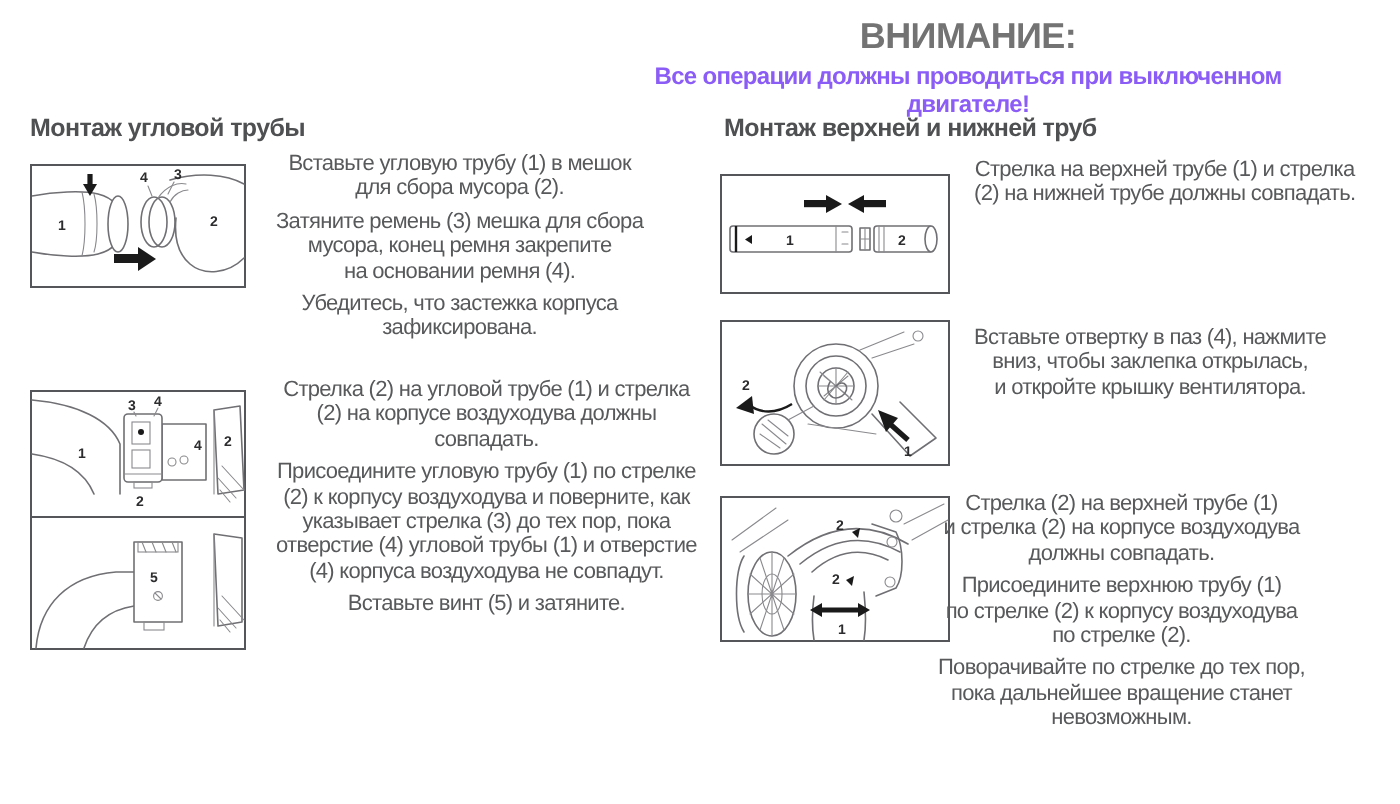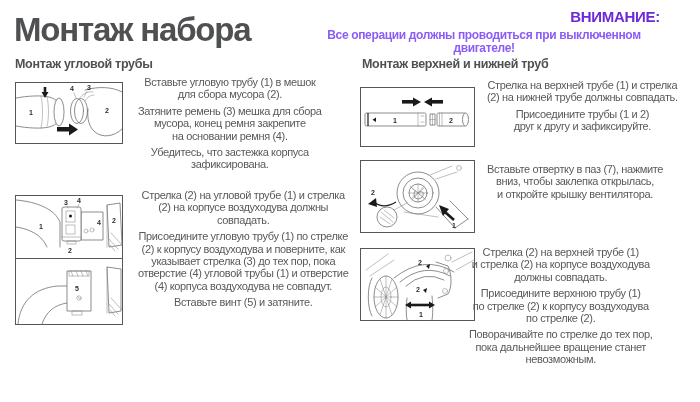--- a/index.html
+++ b/index.html
@@ -6,21 +6,21 @@
   #page{
     position:relative;width:700px;height:402px;background:#fff;overflow:hidden;
     font-family:"Liberation Sans","DejaVu Sans",sans-serif;
   }
   .abs{position:absolute;}
   #page-title{
     left:14px;top:13px;font-size:33px;font-weight:bold;color:#4f5052;
     letter-spacing:-1.2px;line-height:1.05;
   }
   #warning{left:308px;top:9px;width:352px;text-align:center;}
-  #warning .wh{font-size:15px;font-weight:bold;color:#6d28d9;letter-spacing:-0.3px;line-height:1.1;text-align:right;}
+  #warning .wh{font-size:18px;font-weight:bold;color:#737373;letter-spacing:-0.3px;line-height:1.1;}
   #warning .wt{font-size:12px;font-weight:bold;color:#8b5cf6;letter-spacing:-0.35px;margin-top:3px;line-height:1.15;}
   .sec-head{
     font-size:12.5px;font-weight:bold;color:#4f5052;letter-spacing:-0.3px;white-space:pre;
   }
   .tblock p{
     margin:0 0 4px 0;font-size:11px;line-height:12.4px;color:#58595b;
     letter-spacing:-0.35px;white-space:pre;text-align:center;
   }
   svg{display:block;}
   .frm{fill:#fff;stroke:#55565a;stroke-width:1;}
@@ -30,21 +30,20 @@
   .blk{fill:#1a1a1a;stroke:none;}
   .lnb{fill:none;stroke:#1a1a1a;stroke-width:2.6;}
   .lnb2{fill:none;stroke:#1a1a1a;stroke-width:1.2;}
   .fl{font:bold 7px "Liberation Sans","DejaVu Sans",sans-serif;fill:#2c2c2e;}
 </style>
 </head>
 <body>
 
 <div id="page">
 
-  <div class="abs" id="page-title">Монтаж набора</div>
 
   <div class="abs" id="warning">
     <div class="wh">ВНИМАНИЕ:</div>
     <div class="wt">Все операции должны проводиться при выключенном двигателе!</div>
   </div>
 
   <div class="abs sec-head" style="left:15px;top:57px;">Монтаж угловой трубы</div>
   <div class="abs sec-head" style="left:362px;top:57px;">Монтаж верхней и нижней труб</div>
 
   <svg class="abs" style="left:15px;top:82px;" width="108" height="62" viewBox="0 0 108 62">
@@ -193,26 +192,24 @@
 (2) к корпусу воздуходува и поверните, как
 указывает стрелка (3) до тех пор, пока
 отверстие (4) угловой трубы (1) и отверстие
 (4) корпуса воздуходува не совпадут.</p>
     <p>Вставьте винт (5) и затяните.</p>
   </div>
 
   <div class="abs tblock" style="left:487px;top:79px;">
     <p>Стрелка на верхней трубе (1) и стрелка
 (2) на нижней трубе должны совпадать.</p>
-    <p>Присоедините трубы (1 и 2)
-друг к другу и зафиксируйте.</p>
   </div>
 
   <div class="abs tblock" style="left:487px;top:163px;">
-    <p>Вставьте отвертку в паз (7), нажмите
+    <p>Вставьте отвертку в паз (4), нажмите
 вниз, чтобы заклепка открылась,
 и откройте крышку вентилятора.</p>
   </div>
 
   <div class="abs tblock" style="left:469px;top:246px;">
     <p>Стрелка (2) на верхней трубе (1)
 и стрелка (2) на корпусе воздуходува
 должны совпадать.</p>
     <p>Присоедините верхнюю трубу (1)
 по стрелке (2) к корпусу воздуходува

